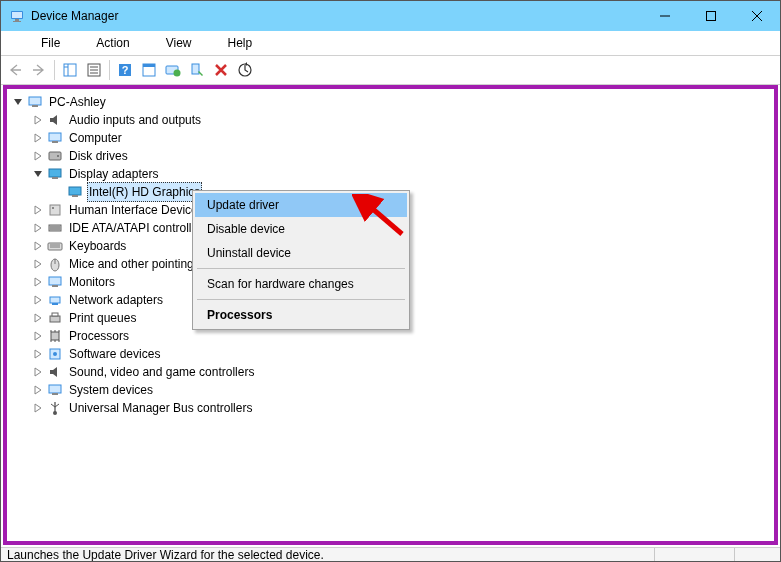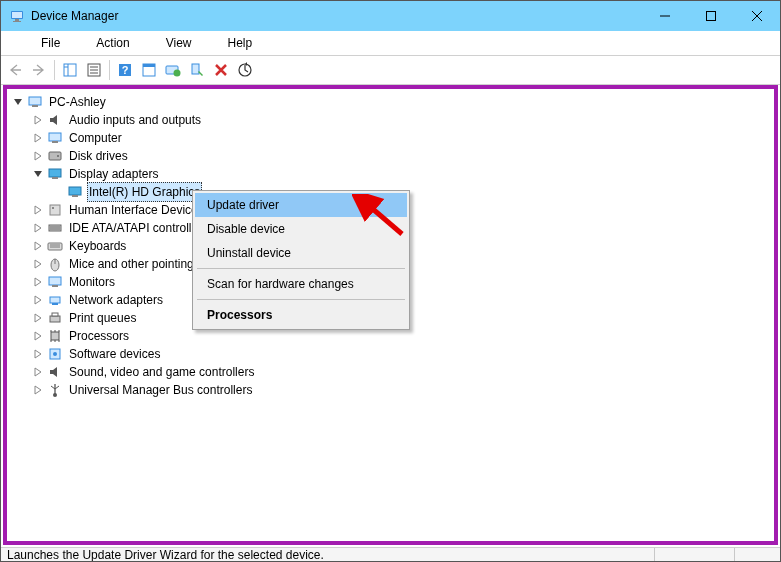--- a/index.html
+++ b/index.html
@@ -458,20 +458,34 @@
     <span class="node-label">Sound, video and game controllers</span>
   </div>
   <div class="tree-node" style="padding-left:24px">
     <span class="expander">
         <svg width="10" height="10">
           <path d="M2 1 L8 5 L2 9 Z" fill="none" stroke="#888"></path>
         </svg>
       </span>
     <span class="node-icon">
         <svg width="16" height="16">
+          <rect x="2" y="3" width="12" height="8" fill="#cfe8ff" stroke="#3a8dde"></rect>
+          <rect x="5" y="11" width="6" height="2" fill="#888"></rect>
+        </svg>
+      </span>
+    <span class="node-label">System devices</span>
+  </div>
+  <div class="tree-node" style="padding-left:24px">
+    <span class="expander">
+        <svg width="10" height="10">
+          <path d="M2 1 L8 5 L2 9 Z" fill="none" stroke="#888"></path>
+        </svg>
+      </span>
+    <span class="node-icon">
+        <svg width="16" height="16">
           <circle cx="8" cy="13" r="2" fill="#555"></circle>
           <line x1="8" y1="13" x2="8" y2="2" stroke="#555" stroke-width="1.3"></line>
           <line x1="8" y1="7" x2="4" y2="4" stroke="#555"></line>
           <line x1="8" y1="7" x2="12" y2="4" stroke="#555"></line>
         </svg>
       </span>
     <span class="node-label">Universal Manager Bus controllers</span>
   </div>
 
   <div class="ctxmenu" style="left:185px; top:101px; width:218px;">

